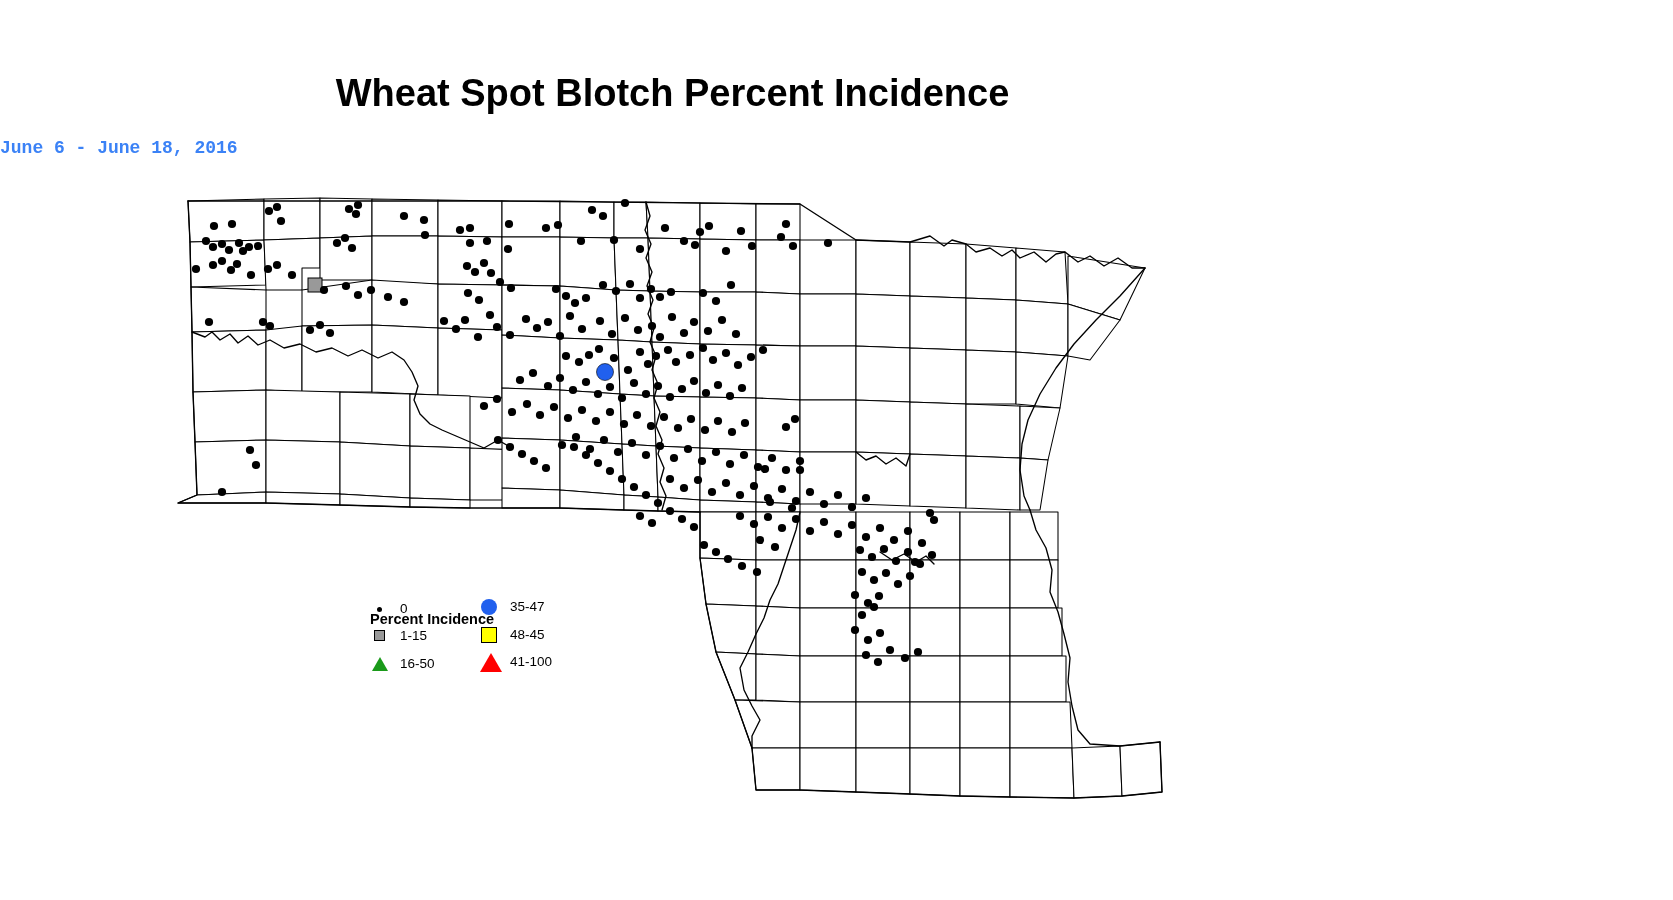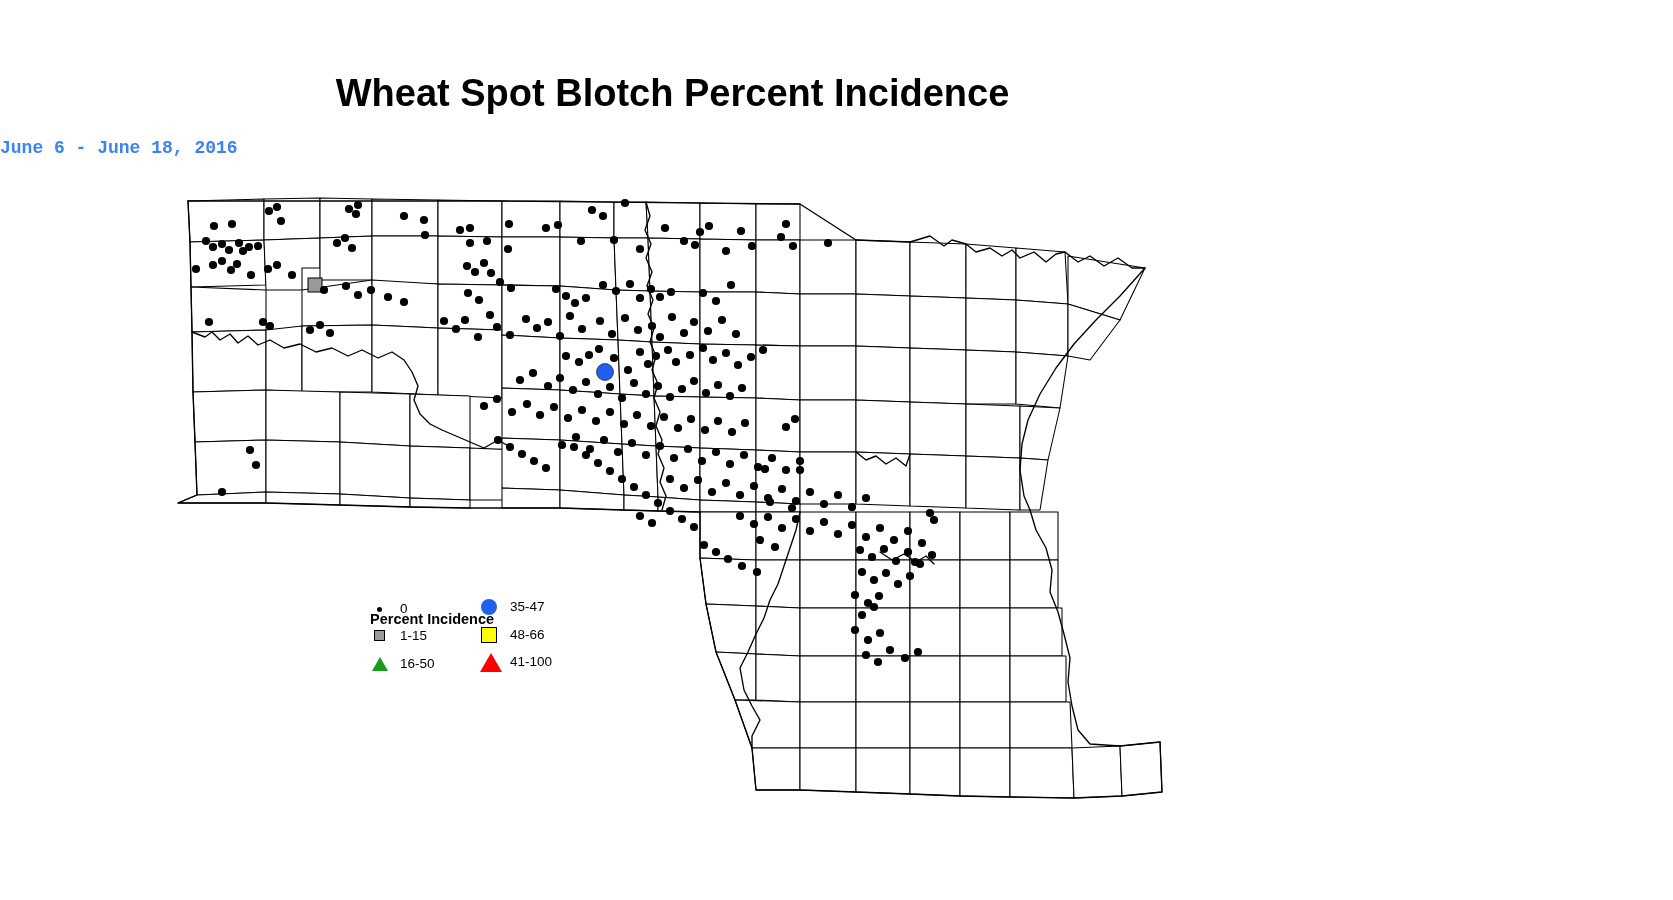--- a/index.html
+++ b/index.html
@@ -694,21 +694,21 @@
       <span class="lg-sym">
         <span class="sym-circle-blue"></span>
       </span>
       <span class="lg-lab">35-47</span>
     </div>
 
     <div class="lg-row" style="left:110px; top:66px;">
       <span class="lg-sym">
         <span class="sym-square-yellow"></span>
       </span>
-      <span class="lg-lab">48-66</span>
+      <span class="lg-lab">48-45</span>
     </div>
 
     <div class="lg-row" style="left:110px; top:93px;">
       <span class="lg-sym">
         <span class="sym-tri-red"></span>
       </span>
       <span class="lg-lab">41-100</span>
     </div>
   </div>
 

